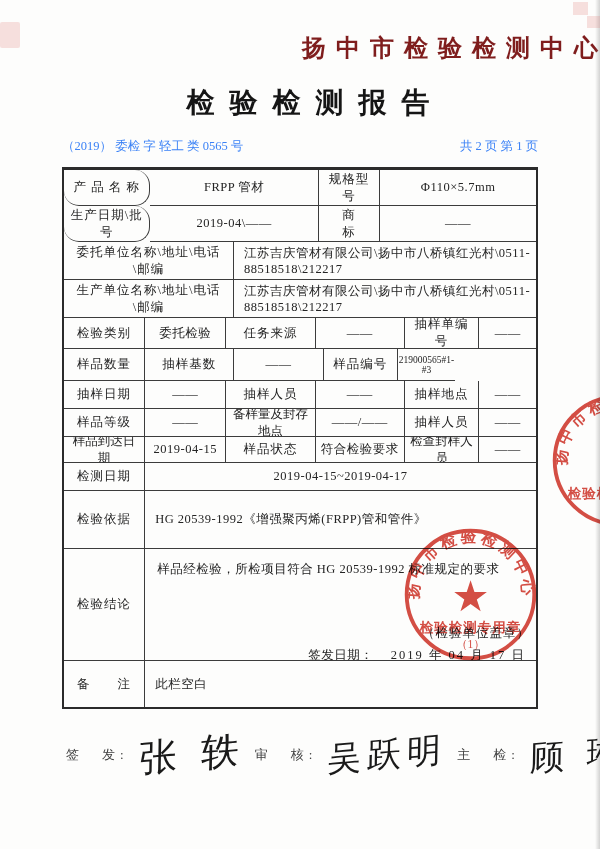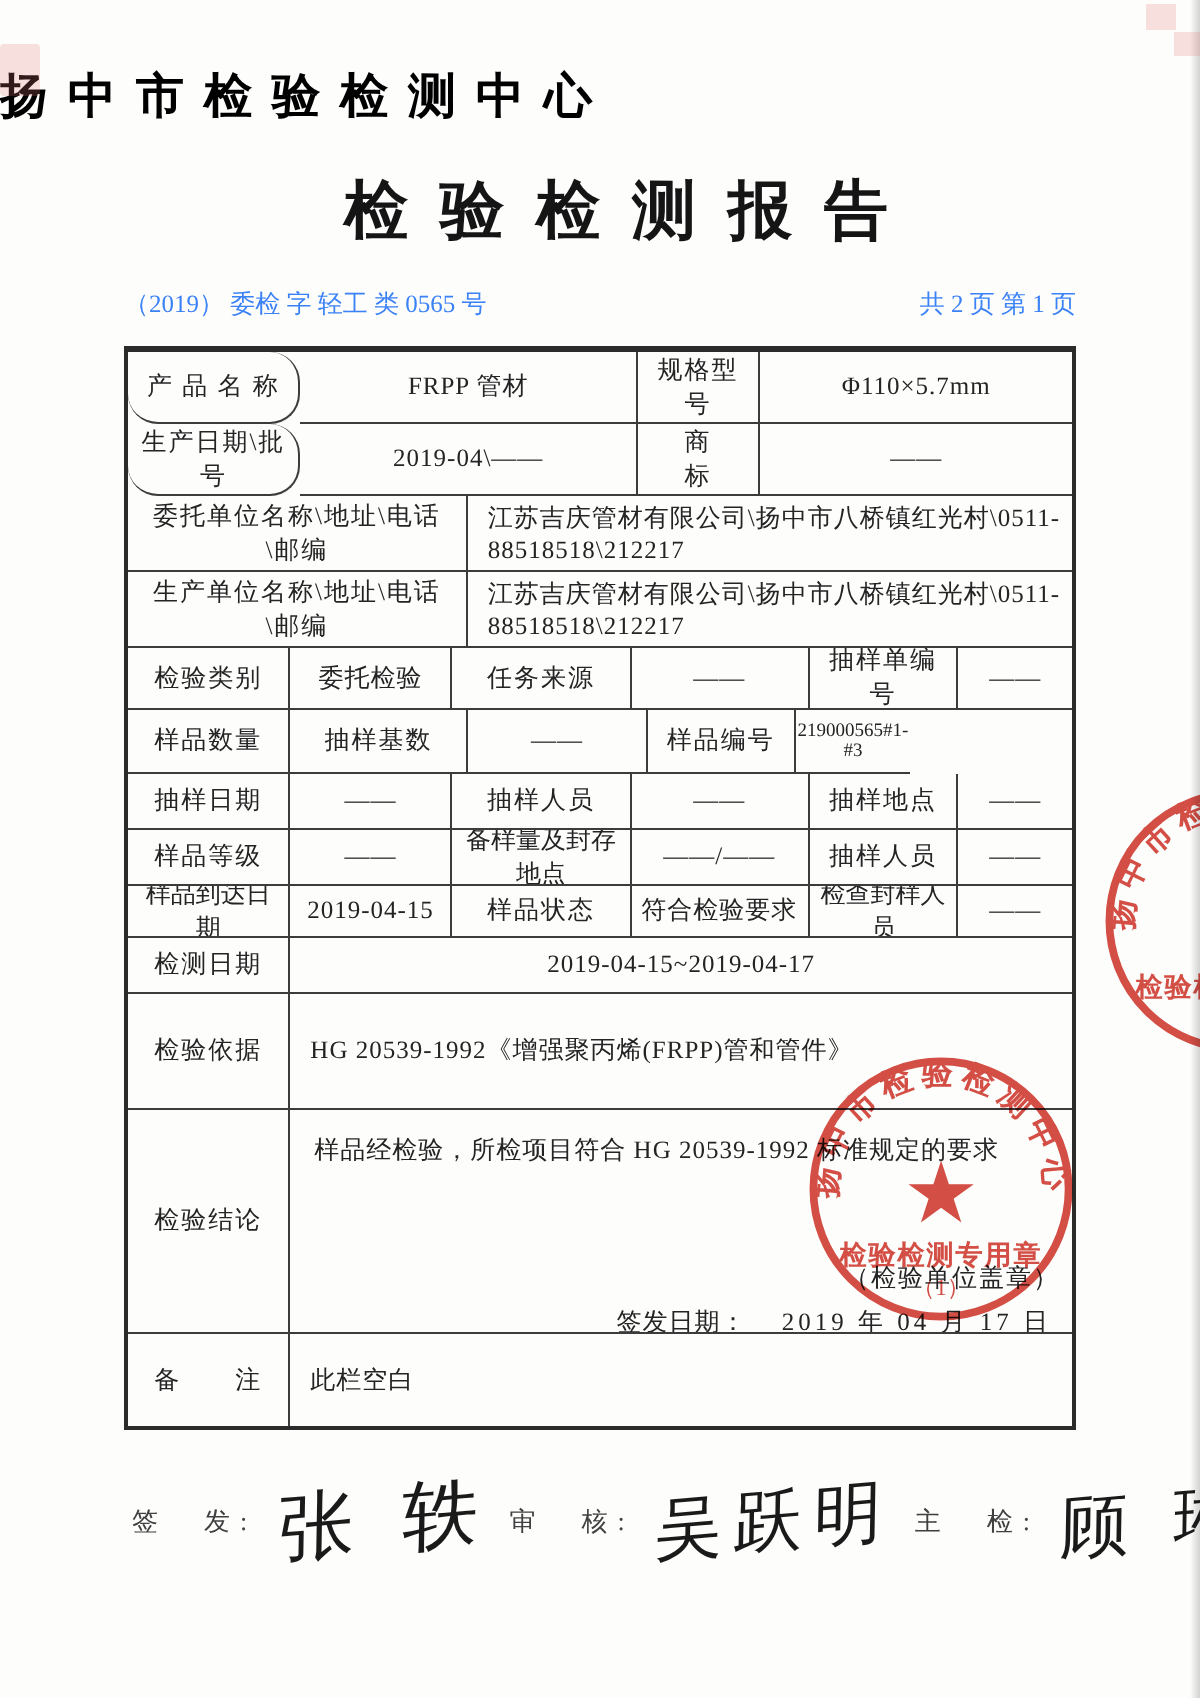--- a/index.html
+++ b/index.html
@@ -4,26 +4,26 @@
 <style>
   html,body{margin:0;padding:0;background:#e8e8e8;}
   .page{
     position:relative; width:600px; height:849px; margin:0 auto;
     background:#fdfdfc; overflow:hidden;
     font-family:"Liberation Serif","DejaVu Serif",serif;
     color:#222;
   }
   
   .org-title{
-    margin-top:32px; text-align:left;
-    font-size:24px; font-weight:bold; letter-spacing:2px; color:#000000;
+    margin-top:32px; text-align:right;
+    font-size:24px; font-weight:bold; letter-spacing:2px; color:#7f1d1d;
   }
   .report-title{
     margin-top:20px; text-align:center;
-    font-size:32px; font-weight:bold; letter-spacing:4px; color:#151515;padding-left:20px;
+    font-size:28px; font-weight:bold; letter-spacing:4px; color:#151515;padding-left:20px;
   }
   .meta-row{
     display:flex; justify-content:space-between; align-items:flex-end;
     margin:16px 62px 0 62px; font-size:12.5px; color:#3b82f6;
   }
   
   .report-table{
     margin:12px auto 0 auto; width:476px;
     border:2.5px solid #2b2b2b; border-top-width:3px;
     box-sizing:border-box; font-size:12.5px; color:#242424;

